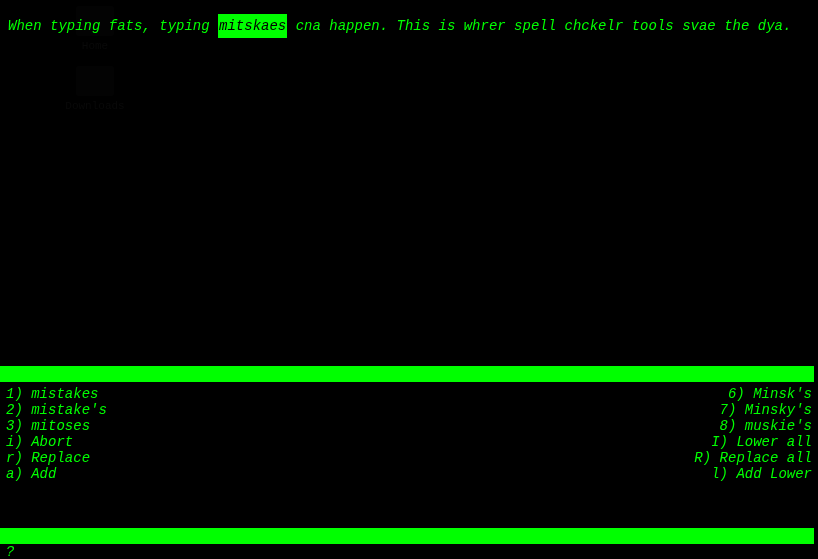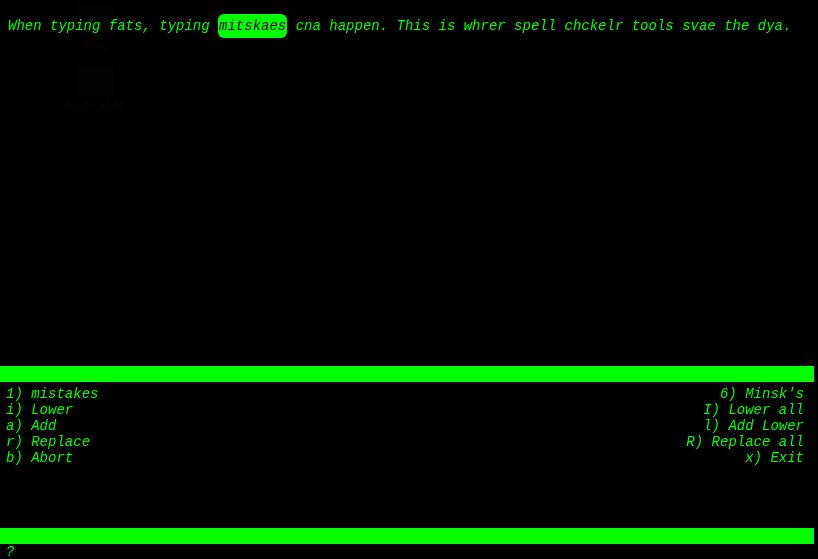--- a/index.html
+++ b/index.html
@@ -42,40 +42,39 @@
     .text-line {
       position: absolute;
       top: 18px;
       left: 8px;
       white-space: nowrap;
     }
     .highlighted {
       background: #00ff00;
       color: #000;
       padding: 4px 1px;
-      border-radius: 6px;
     }
     .green-bar {
       position: absolute;
       left: 0;
       right: 4px;
       height: 16px;
       background: #00ff00;
     }
     .bar-top {
       top: 366px;
     }
     .bar-bottom {
       top: 528px;
     }
     .options-area {
       position: absolute;
       top: 386px;
       left: 6px;
-      right: 14px;
+      right: 6px;
     }
     .option-row {
       display: flex;
       justify-content: space-between;
       line-height: 16px;
       height: 16px;
     }
     .opt-left, .opt-right {
       white-space: nowrap;
     }
@@ -103,32 +102,36 @@
 </div>
 
 <div class="green-bar bar-top"></div>
 
 <div class="options-area">
   <div class="option-row">
     <span class="opt-left"><span>1)</span> <span>mistakes</span></span>
     <span class="opt-right"><span>6)</span> <span>Minsk's</span></span>
   </div>
   <div class="option-row">
-    <span class="opt-left"><span>i)</span> <span>Lower</span></span>
-    <span class="opt-right"><span>I)</span> <span>Lower all</span></span>
+    <span class="opt-left"><span>2)</span> <span>mistake's</span></span>
+    <span class="opt-right"><span>7)</span> <span>Minsky's</span></span>
   </div>
   <div class="option-row">
-    <span class="opt-left"><span>a)</span> <span>Add</span></span>
-    <span class="opt-right"><span>l)</span> <span>Add Lower</span></span>
+    <span class="opt-left"><span>3)</span> <span>mitoses</span></span>
+    <span class="opt-right"><span>8)</span> <span>muskie's</span></span>
+  </div>
+  <div class="option-row">
+    <span class="opt-left"><span>i)</span> <span>Abort</span></span>
+    <span class="opt-right"><span>I)</span> <span>Lower all</span></span>
   </div>
   <div class="option-row">
     <span class="opt-left"><span>r)</span> <span>Replace</span></span>
     <span class="opt-right"><span>R)</span> <span>Replace all</span></span>
   </div>
   <div class="option-row">
-    <span class="opt-left"><span>b)</span> <span>Abort</span></span>
-    <span class="opt-right"><span>x)</span> <span>Exit</span></span>
+    <span class="opt-left"><span>a)</span> <span>Add</span></span>
+    <span class="opt-right"><span>l)</span> <span>Add Lower</span></span>
   </div>
 </div>
 
 <div class="green-bar bar-bottom"></div>
 
 <div class="prompt">?</div>
 
 </body></html>

